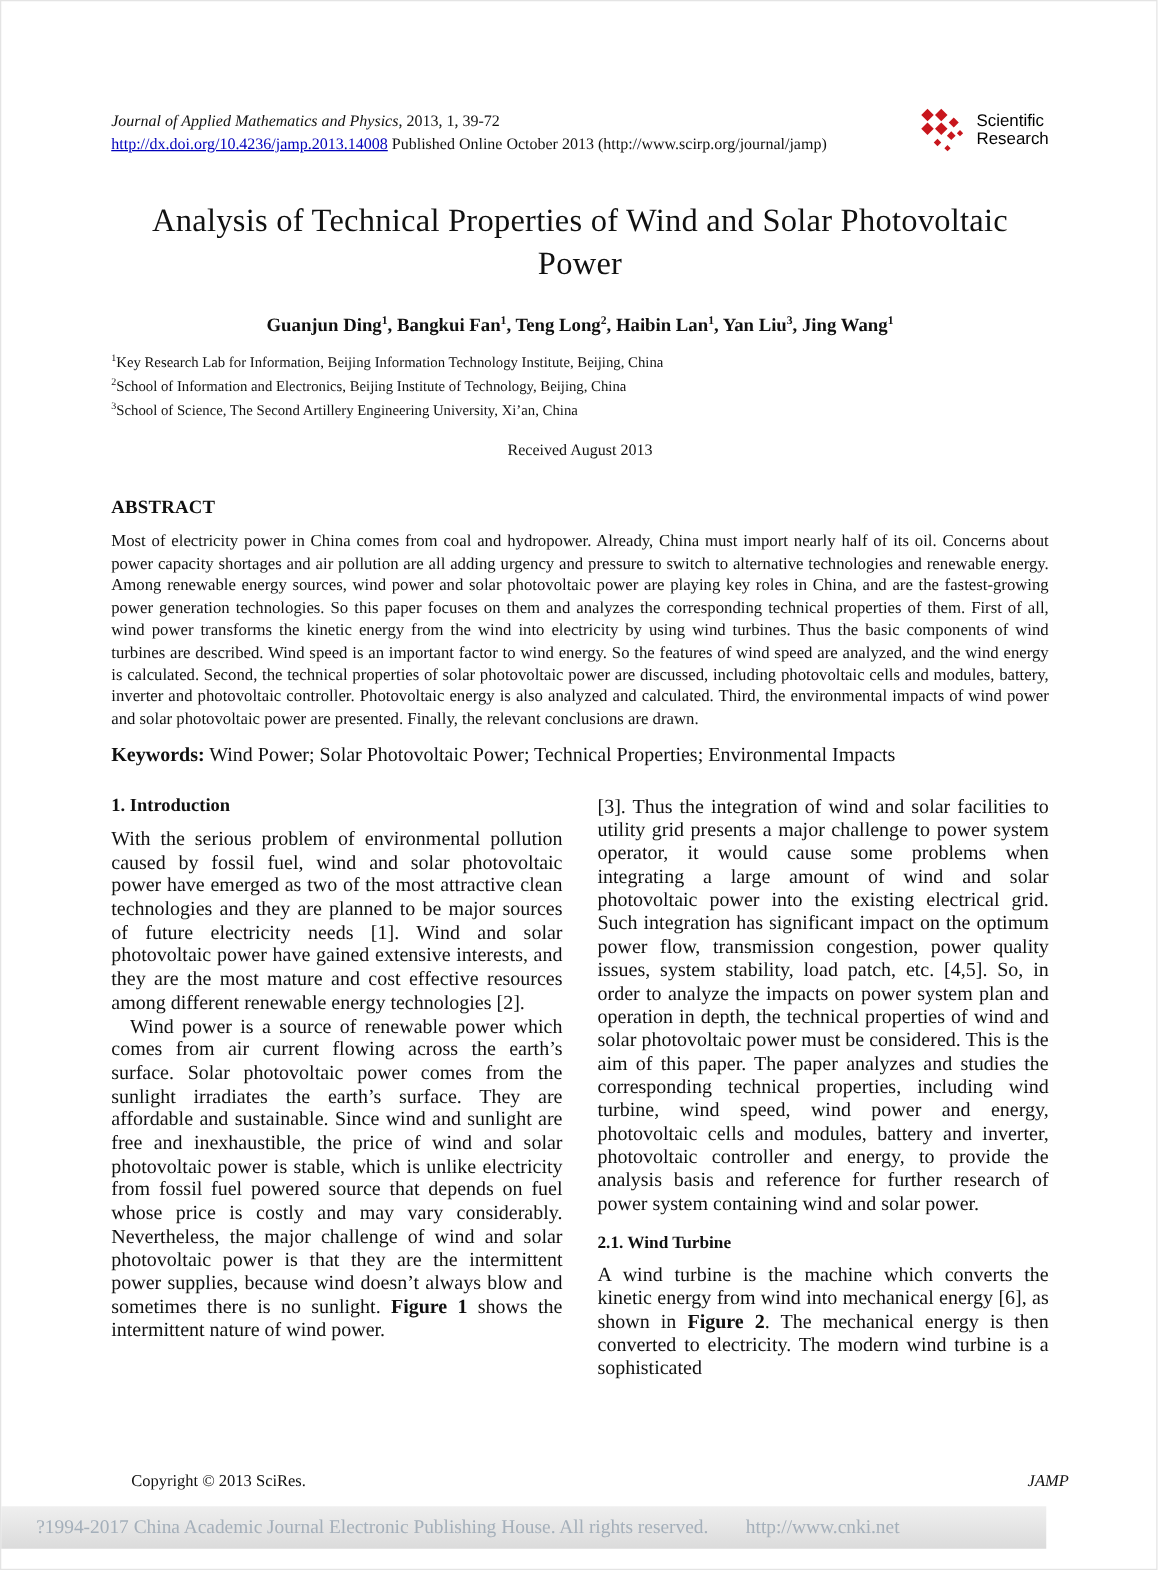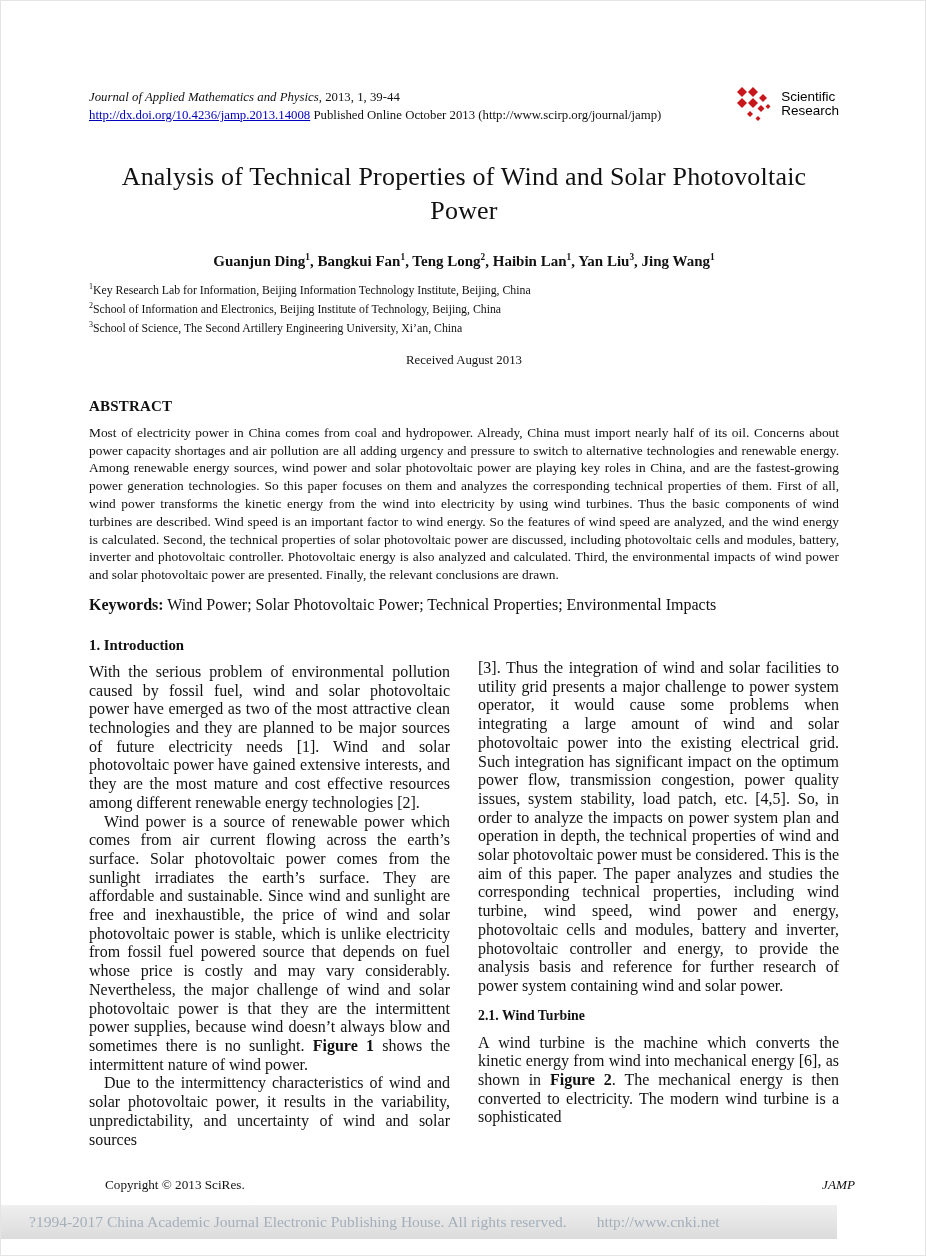--- a/index.html
+++ b/index.html
@@ -29,21 +29,21 @@
   .affils sup{font-size:0.68em;}
   .received{margin-top:17px;text-align:center;font-size:12.8px;}
 
   
   .abs-h{margin:30px 0 0;font-size:15px;font-weight:700;letter-spacing:0.2px;}
   .abs-p{margin:9px 0 0;font-size:13.4px;line-height:17.8px;text-align:justify;}
   .keywords{margin:12px 0 0;font-size:16px;}
   .kw-label{font-weight:700;}
 
   
-  .columns{margin-top:23px;display:flex;gap:28px;align-items:center;}
+  .columns{margin-top:23px;display:flex;gap:28px;}
   .col{width:361px;}
   .sec-h{font-size:14.8px;font-weight:700;margin:0 0 9px;}
   .sec-h.mt{margin-top:15px;}
   .sec-h2{font-size:13.8px;font-weight:700;margin:12px 0 10px;}
   .body-p{margin:0;font-size:16px;line-height:18.7px;text-align:justify;}
   .body-p.indent{text-indent:15px;}
   .figref{font-weight:700;}
 
   
   .footer{position:absolute;left:104px;top:1176px;width:750px;display:flex;justify-content:space-between;font-size:13.2px;}
@@ -58,21 +58,21 @@
   }
   .cnki-url{margin-left:30px;}
 </style>
 </head>
 <body>
 
 <div class="content">
 
   <div class="header">
     <div class="head-lines">
-      <div><span class="jname">Journal of Applied Mathematics and Physics</span><span>, 2013, 1, 39-44</span></div>
+      <div><span class="jname">Journal of Applied Mathematics and Physics</span><span>, 2013, 1, 39-72</span></div>
       <div class="head-doi"><span class="doi-link">http://dx.doi.org/10.4236/jamp.2013.14008</span><span> Published Online October 2013 (http://www.scirp.org/journal/jamp)</span></div>
     </div>
     <div class="logo">
       <svg width="44" height="38" viewBox="0 0 44 38">
         <g fill="#c8161d">
           <polygon points="12,2 17,7 12,12 7,7"></polygon>
           <polygon points="23,2 28,7 23,12 18,7"></polygon>
           <polygon points="12,13 17,18 12,23 7,18"></polygon>
           <polygon points="23,13 28,18 23,23 18,18"></polygon>
           <polygon points="33,9 37,13 33,17 29,13"></polygon>
@@ -106,21 +106,20 @@
   <h2 class="abs-h">ABSTRACT</h2>
   <p class="abs-p">Most of electricity power in China comes from coal and hydropower. Already, China must import nearly half of its oil. Concerns about power capacity shortages and air pollution are all adding urgency and pressure to switch to alternative technologies and renewable energy. Among renewable energy sources, wind power and solar photovoltaic power are playing key roles in China, and are the fastest-growing power generation technologies. So this paper focuses on them and analyzes the corresponding technical properties of them. First of all, wind power transforms the kinetic energy from the wind into electricity by using wind turbines. Thus the basic components of wind turbines are described. Wind speed is an important factor to wind energy. So the features of wind speed are analyzed, and the wind energy is calculated. Second, the technical properties of solar photovoltaic power are discussed, including photovoltaic cells and modules, battery, inverter and photovoltaic controller. Photovoltaic energy is also analyzed and calculated. Third, the environmental impacts of wind power and solar photovoltaic power are presented. Finally, the relevant conclusions are drawn.</p>
 
   <p class="keywords"><span class="kw-label">Keywords:</span><span> Wind Power; Solar Photovoltaic Power; Technical Properties; Environmental Impacts</span></p>
 
   <div class="columns">
     <div class="col">
       <h3 class="sec-h">1. Introduction</h3>
       <p class="body-p">With the serious problem of environmental pollution caused by fossil fuel, wind and solar photovoltaic power have emerged as two of the most attractive clean technologies and they are planned to be major sources of future electricity needs [1]. Wind and solar photovoltaic power have gained extensive interests, and they are the most mature and cost effective resources among different renewable energy technologies [2].</p>
       <p class="body-p indent"><span>Wind power is a source of renewable power which comes from air current flowing across the earth’s surface. Solar photovoltaic power comes from the sunlight irradiates the earth’s surface. They are affordable and sustainable. Since wind and sunlight are free and inexhaustible, the price of wind and solar photovoltaic power is stable, which is unlike electricity from fossil fuel powered source that depends on fuel whose price is costly and may vary considerably. Nevertheless, the major challenge of wind and solar photovoltaic power is that they are the intermittent power supplies, because wind doesn’t always blow and sometimes there is no sunlight. </span><b class="figref">Figure 1</b><span> shows the intermittent nature of wind power.</span></p>
-      <p class="body-p indent">Due to the intermittency characteristics of wind and solar photovoltaic power, it results in the variability, unpredictability, and uncertainty of wind and solar sources</p>
     </div>
     <div class="col">
       <p class="body-p">[3]. Thus the integration of wind and solar facilities to utility grid presents a major challenge to power system operator, it would cause some problems when integrating a large amount of wind and solar photovoltaic power into the existing electrical grid. Such integration has significant impact on the optimum power flow, transmission congestion, power quality issues, system stability, load patch, etc. [4,5]. So, in order to analyze the impacts on power system plan and operation in depth, the technical properties of wind and solar photovoltaic power must be considered. This is the aim of this paper. The paper analyzes and studies the corresponding technical properties, including wind turbine, wind speed, wind power and energy, photovoltaic cells and modules, battery and inverter, photovoltaic controller and energy, to provide the analysis basis and reference for further research of power system containing wind and solar power.</p>
       <h4 class="sec-h2">2.1. Wind Turbine</h4>
       <p class="body-p"><span>A wind turbine is the machine which converts the kinetic energy from wind into mechanical energy [6], as shown in </span><b class="figref">Figure 2</b><span>. The mechanical energy is then converted to electricity. The modern wind turbine is a sophisticated</span></p>
     </div>
   </div>
 
 </div>
 

